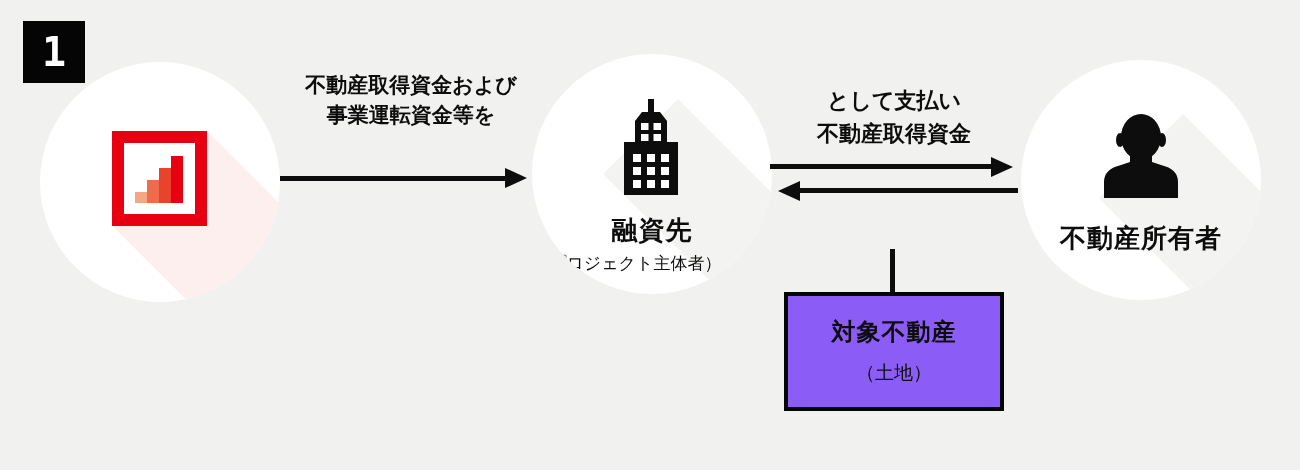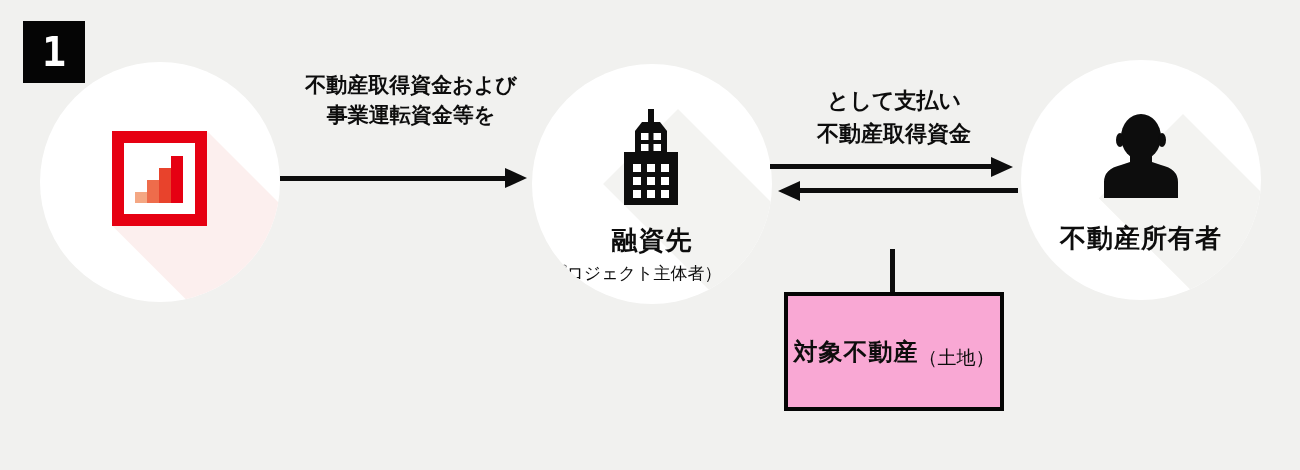--- a/index.html
+++ b/index.html
@@ -18,21 +18,21 @@
     display:flex;align-items:center;justify-content:center;
     font-family:"DejaVu Sans Mono","DejaVu Sans",monospace;
     font-size:40px;font-weight:bold;line-height:1;
   }
   
   .circle{
     position:absolute;width:240px;height:240px;border-radius:50%;
     background:#ffffff;overflow:hidden;
   }
   .circle-a{left:40px;top:62px;}
-  .circle-b{left:532px;top:64px;}
+  .circle-b{left:532px;top:54px;}
   .circle-c{left:1021px;top:60px;}
   .longshadow{
     position:absolute;transform:rotate(45deg);transform-origin:0 0;
   }
   .ls-a{left:167px;top:69px;width:230px;height:134px;background:#fcefee;}
   .ls-b{left:146px;top:45px;width:230px;height:106px;background:#f3f3f1;}
   .ls-c{left:162px;top:54px;width:230px;height:119px;background:#f3f3f1;}
   
   .logo{position:absolute;left:72px;top:69px;width:95px;height:95px;background:#e60012;}
   .logo-inner{position:absolute;left:12px;top:12px;width:71px;height:71px;background:#ffffff;}
@@ -77,22 +77,22 @@
     border-top:10px solid transparent;border-bottom:10px solid transparent;
     border-right:22px solid #0d0d0d;
   }
   .loan-head{left:505px;top:168px;}
   .pay-head{left:991px;top:157px;}
   .transfer-head{left:778px;top:181px;}
   
   .vconnector{position:absolute;left:890px;top:249px;width:5px;height:44px;background:#0d0d0d;}
   .pbox{
     position:absolute;left:784px;top:292px;width:220px;height:119px;
-    box-sizing:border-box;border:4px solid #050505;background:#f9a8d4;
-    display:flex;align-items:center;justify-content:center;
+    box-sizing:border-box;border:4px solid #050505;background:#8b5cf6;
+    display:flex;flex-direction:column;align-items:center;justify-content:center;
   }
   .pbox-title{font-size:24px;font-weight:bold;line-height:30px;letter-spacing:1px;}
   .pbox-sub{font-size:19px;font-weight:normal;line-height:28px;margin-top:12px;}
 </style>
 </head>
 <body>
 
 <div id="canvas">
 
   <div class="badge">1</div>

